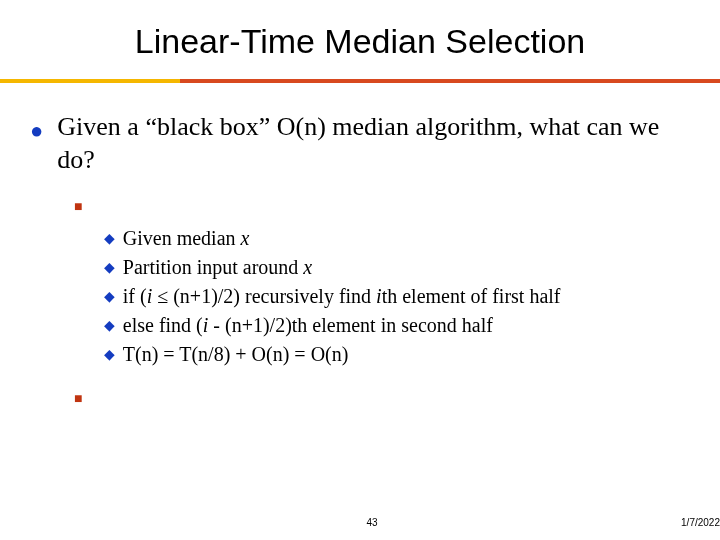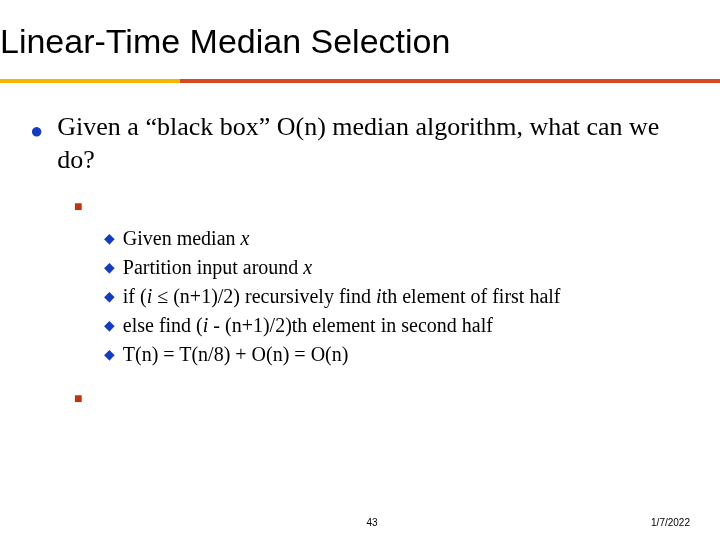--- a/index.html
+++ b/index.html
@@ -15,21 +15,21 @@
   .slide {
     position: relative;
     width: 720px;
     height: 540px;
     box-sizing: border-box;
   }
   .title {
     font-family: Arial, Helvetica, sans-serif;
     font-size: 34px;
     font-weight: 400;
-    text-align: left;
+    text-align: center;
     padding-top: 22px;
     padding-bottom: 18px;
     color: #000;
   }
   .hr-line {
     height: 4px;
     width: 100%;
     background: linear-gradient(to right, #f5b700 0%, #f5b700 25%, #d8491f 25%, #d8491f 100%);
   }
   .body {
@@ -84,21 +84,21 @@
     left: 12px;
     width: 100%;
     text-align: center;
     font-family: Arial, sans-serif;
     font-size: 10px;
     color: #000;
   }
   .footer-date {
     position: absolute;
     bottom: 12px;
-    right: 30px;
+    right: 0;
     font-family: Arial, sans-serif;
     font-size: 10px;
     color: #000;
   }
 </style>
 </head>
 <body>
 
 <div class="slide">
 

